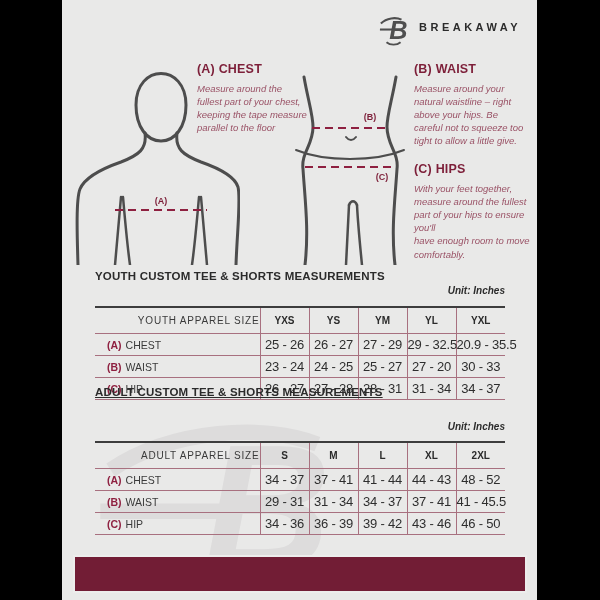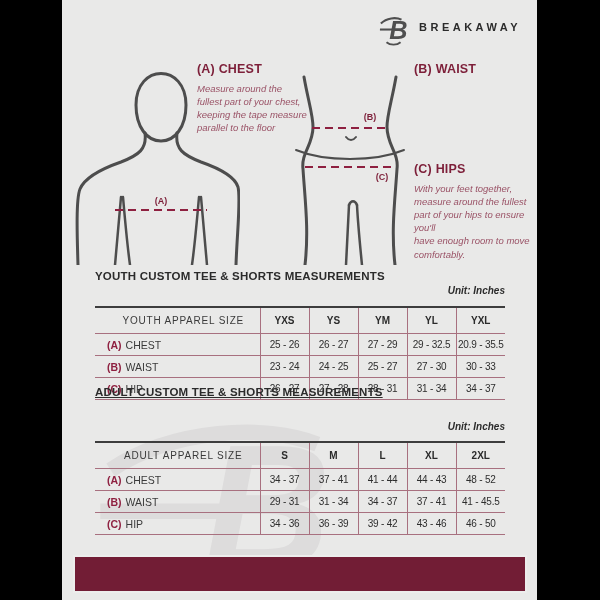--- a/index.html
+++ b/index.html
@@ -34,26 +34,26 @@
             font-style:italic;font-weight:600;color:#2b2b2b;z-index:2;}
   .youth-title{top:270px;}  .youth-unit{top:285px;}
   .adult-title{top:386px;text-decoration:underline;}  .adult-unit{top:421px;}
 
   .size-table{position:absolute;left:33px;width:410px;border-collapse:collapse;
               table-layout:fixed;border-top:2px solid #3d3d3d;z-index:2;}
   .youth-table{top:306px;} .adult-table{top:441px;}
   .size-table th,.size-table td{border-bottom:1px solid #a8707f;padding:0;text-align:center;}
   .size-table th+th,.size-table td+td{border-left:1px solid #a8707f;}
   .size-table thead th{height:25px;font-size:10px;font-weight:bold;color:#2b2b2b;}
-  .size-table thead th.corner{font-weight:normal;text-align:center;padding-left:12px;
+  .size-table thead th.corner{font-weight:normal;text-align:right;padding-left:12px;
               letter-spacing:0.8px;color:#3a3a3a;}
   .size-table tbody td{height:21px;}
   .size-table td.label{text-align:left;padding-left:12px;font-size:10.5px;color:#3a3a3a;}
   .size-table td.label .pfx{font-weight:bold;color:#8e2040;margin-right:4px;}
-  .size-table td.val{font-size:10px;color:#2e2e2e;letter-spacing:-0.2px;white-space:nowrap;margin-top:26px;}
+  .size-table td.val{font-size:13px;color:#2e2e2e;letter-spacing:-0.2px;white-space:nowrap;margin-top:26px;}
 
   
   .bottom-bar{position:absolute;left:11px;top:555px;width:450px;height:34px;
               background:#721d35;border:2px solid #ededec;z-index:2;}
 
   
   .watermark{position:absolute;left:28px;top:408px;z-index:0;}
 </style>
 </head>
 <body>
@@ -112,20 +112,21 @@
         <text x="92" y="125" text-anchor="middle" font-size="9" font-weight="bold" fill="#7d1f39" font-family="Liberation Sans, sans-serif">(C)</text>
       </svg>
     </div>
 
     <div class="guide guide-a">
       <h3>(A) CHEST</h3>
       <p>Measure around the fullest part of your chest, keeping the tape measure parallel to the floor</p>
     </div>
     <div class="guide guide-b">
       <h3>(B) WAIST</h3>
+      <p>Measure around your natural waistline – right above your hips. Be careful not to squeeze too tight to allow a little give.</p>
     </div>
     <div class="guide guide-c">
       <h3>(C) HIPS</h3>
       <p>With your feet together, measure around the fullest part of your hips to ensure you'll
 have enough room to move comfortably.</p>
     </div>
 
     <div class="tbl-title youth-title">YOUTH CUSTOM TEE &amp; SHORTS MEASUREMENTS</div>
     <div class="tbl-unit youth-unit">Unit: Inches</div>
     <table class="size-table youth-table">
@@ -154,21 +155,21 @@
           <td class="val">26 - 27</td>
           <td class="val">27 - 29</td>
           <td class="val">29 - 32.5</td>
           <td class="val">20.9 - 35.5</td>
         </tr>
         <tr>
           <td class="label"><span class="pfx">(B)</span><span>WAIST</span></td>
           <td class="val">23 - 24</td>
           <td class="val">24 - 25</td>
           <td class="val">25 - 27</td>
-          <td class="val">27 - 30</td>
+          <td class="val">27 - 20</td>
           <td class="val">30 - 33</td>
         </tr>
         <tr>
           <td class="label"><span class="pfx">(C)</span><span>HIP</span></td>
           <td class="val">26 - 27</td>
           <td class="val">27 - 28</td>
           <td class="val">28 - 31</td>
           <td class="val">31 - 34</td>
           <td class="val">34 - 37</td>
         </tr>

